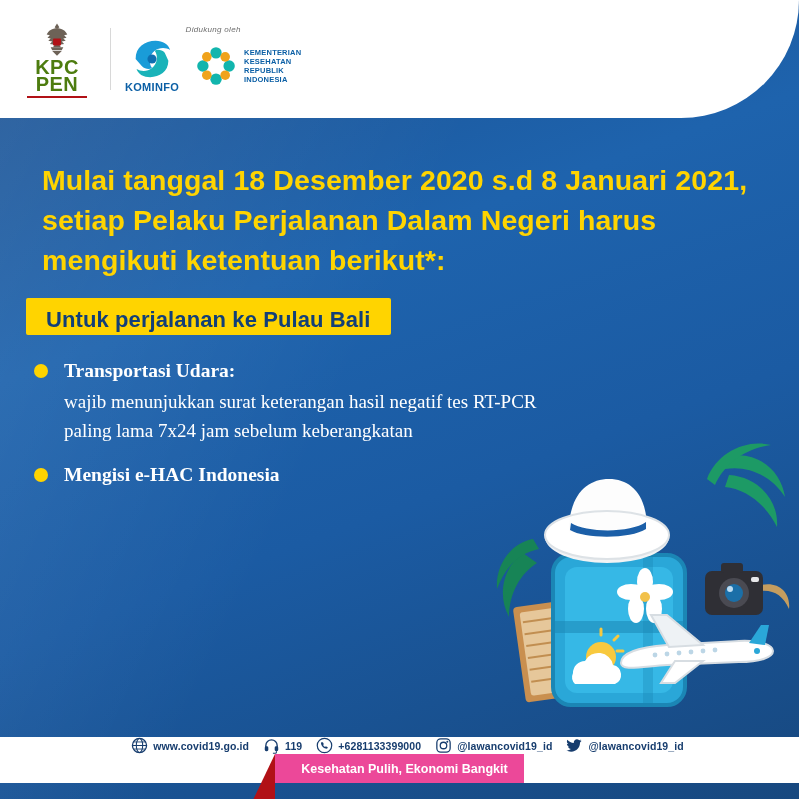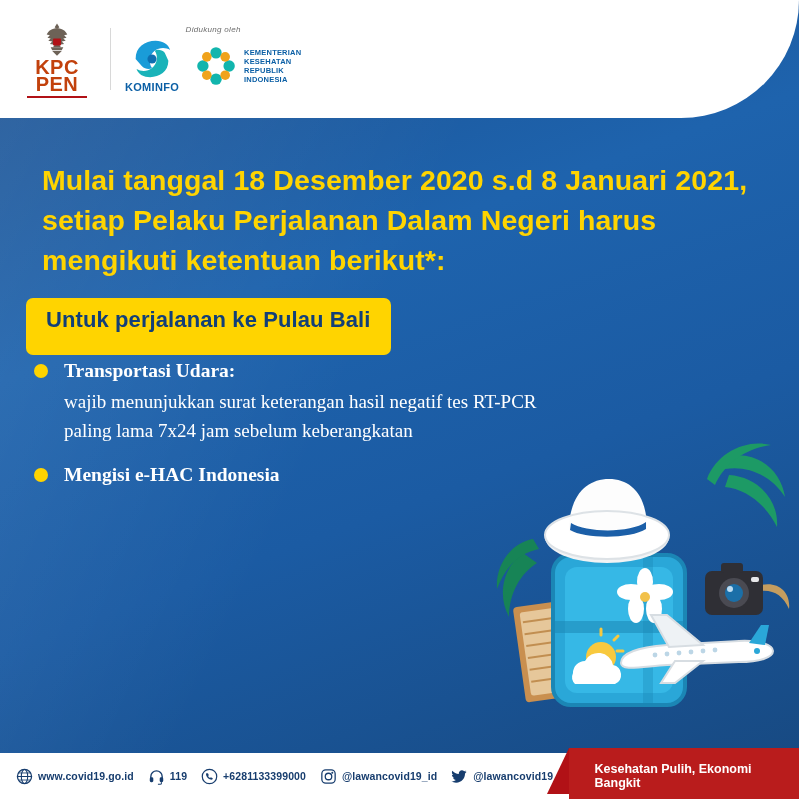--- a/index.html
+++ b/index.html
@@ -36,21 +36,21 @@
     height: 118px;
     padding-left: 18px;
     gap: 14px;
   }
 
   
   .kpc { display: flex; flex-direction: column; align-items: center; width: 78px; }
   .garuda { width: 38px; height: 38px; position: relative; }
   .garuda svg { display:block; }
   .kpc-text {
-    color: #c2410c; font-weight: bold; font-size: 20px; line-height: 17px;
+    color: #4d7c0f; font-weight: bold; font-size: 20px; line-height: 17px;
     letter-spacing: 0.5px; text-align: center; margin-top: 0;
   }
   .kpc-rule { width: 60px; height: 2px; background: #b11116; margin-top: 3px; }
 
   .vline { width: 1px; height: 62px; background: #d8d8d8; }
 
   .support { display: flex; flex-direction: column; align-items: center; }
   .support-label {
     font-size: 8px; color: #6d6d6d; font-style: italic; margin-bottom: 5px;
     letter-spacing: .3px;
@@ -74,22 +74,22 @@
     z-index: 4; letter-spacing: .1px;
   }
 
   .subhead-wrap {
     position: absolute; left: 26px; top: 298px; z-index: 4;
   }
   .subhead {
     display: inline-block;
     background: #ffd400; color: #123f78;
     font-weight: bold; font-size: 22px;
-    padding: 9px 20px 22px 20px;
-    border-radius: 7px;
+    padding: 9px 20px 2px 20px;
+    border-radius: 2px;
     letter-spacing: .1px;
   }
 
   .items {
     position: absolute; left: 34px; top: 358px; width: 520px; z-index: 4;
   }
   .item { position: relative; padding-left: 30px; margin-bottom: 17px; font-family: Liberation Serif, serif; }
   .bullet {
     position: absolute; left: 0; top: 6px;
     width: 14px; height: 14px; border-radius: 50%;
@@ -104,35 +104,36 @@
   .item-last .item-title { font-size: 19.5px; }
 
   
   .illus {
     position: absolute; right: 6px; bottom: 74px;
     width: 300px; height: 290px; z-index: 3;
   }
 
   
   .footer {
-    position: absolute; left: 0; bottom: 0;
+    position: absolute; left: 0; bottom: 16px;
     width: 799px; height: 46px;
     background: #ffffff;
     display: flex; align-items: center;
     z-index: 6;
+    flex-direction: column;
   }
   .footer-left {
     display: flex; align-items: center; gap: 14px;
     padding-left: 16px; flex: 1;
   }
   .fitem { display: flex; align-items: center; gap: 5px; }
   .fitem-text { font-size: 10.5px; color: #173d6e; font-weight: bold; letter-spacing: .1px;}
   .footer-right {
     height: 56px;
-    background: #b91c1c;
+    background: #ec4899;
     color: #ffffff;
     font-size: 12.5px; font-weight: bold;
     display: flex; align-items: center;
     padding: 0 16px 0 26px;
     border-top-left-radius: 0;
     position: relative;
   }
   .footer-right::before {
     content: "";
     position: absolute; left: -22px; top: 0;

